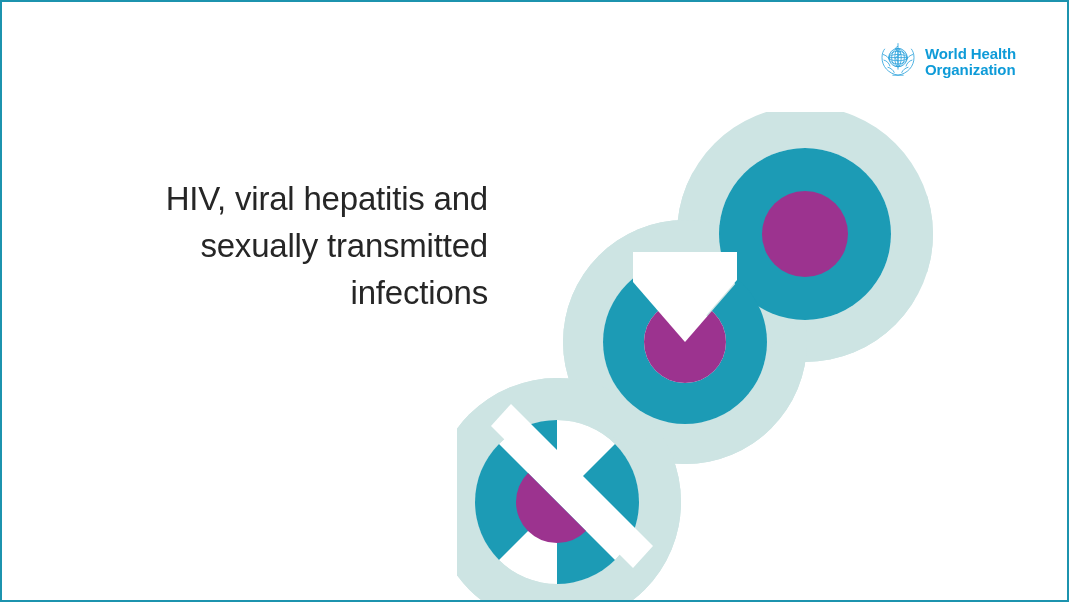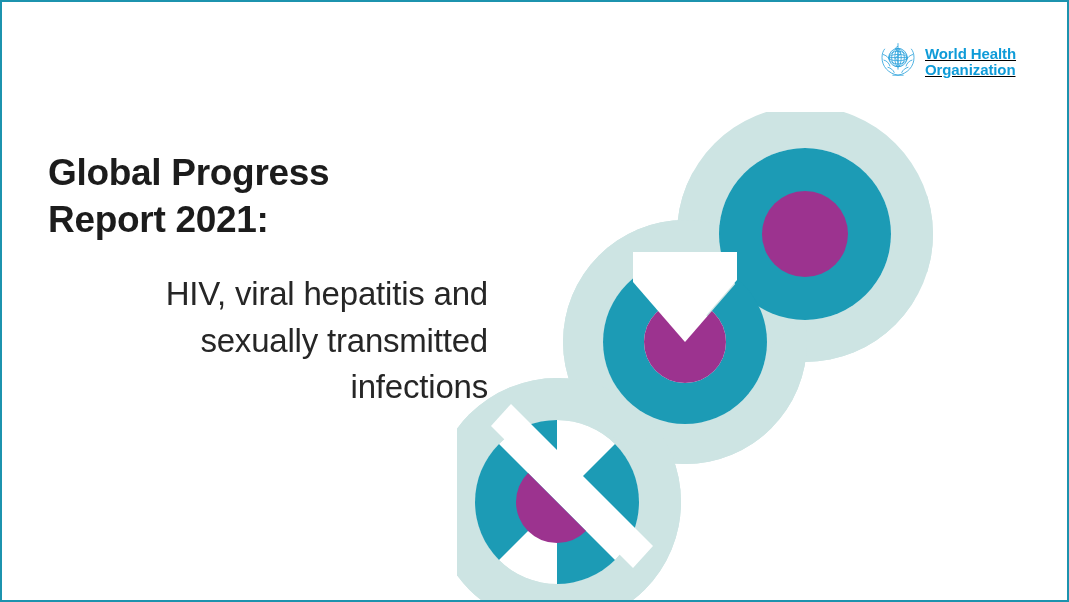--- a/index.html
+++ b/index.html
@@ -21,21 +21,20 @@
   }
 
   
   #who-logo {
     position: absolute;
     top: 38px;
     left: 876px;
     display: flex;
     align-items: center;
     gap: 7px;
-    text-decoration: underline;
   }
   #who-emblem { display: block; }
   #who-wordmark {
     display: flex;
     flex-direction: column;
     line-height: 1.08;
   }
   #who-wordmark span {
     font-size: 15px;
     font-weight: bold;
@@ -118,22 +117,20 @@
         </g>
       </svg>
     </span>
     <span id="who-wordmark">
       <span>World Health</span>
       <span>Organization</span>
     </span>
   </div>
 
   <div id="text-block">
-    <h1 id="page-title">Global Progress
-Report 2021:</h1>
     <p id="page-subtitle">HIV, viral hepatitis and
 sexually transmitted
 infections</p>
   </div>
 
   <div id="cover-graphic">
     <svg width="614" height="492" viewBox="0 0 614 492" aria-hidden="true">
       <defs>
 
         <mask id="mask-v-notch">

